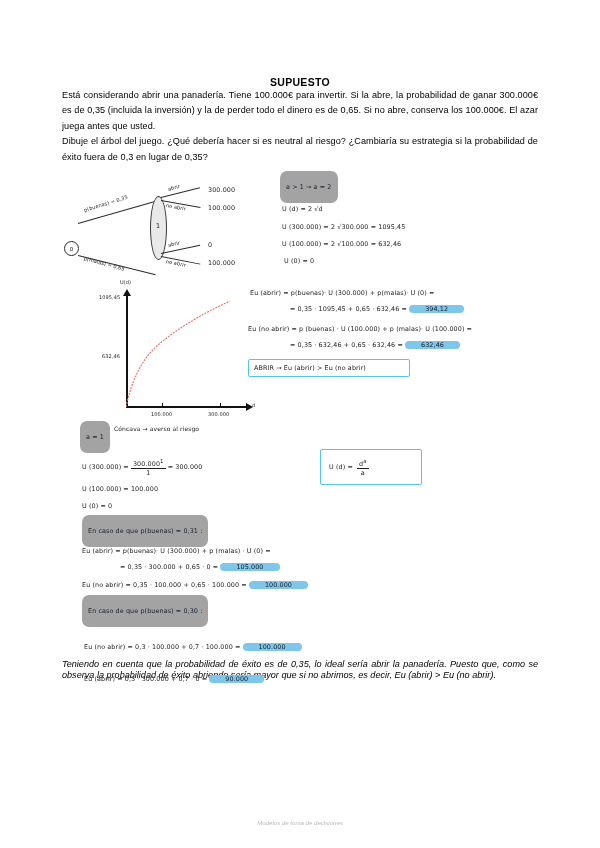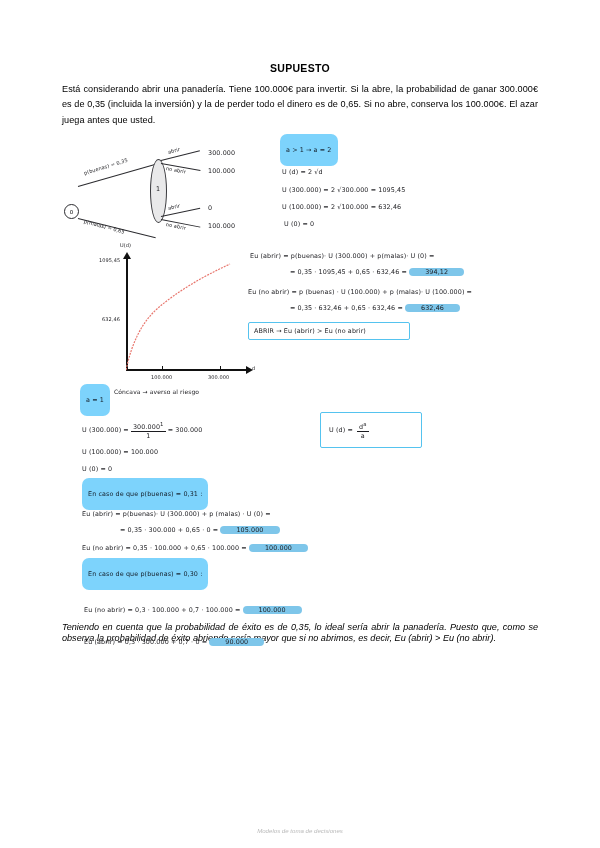--- a/index.html
+++ b/index.html
@@ -4,40 +4,40 @@
 <style>
   html,body{margin:0;padding:0;}
   body{
     width:600px;height:848px;background:#ffffff;
     font-family:"Liberation Sans", sans-serif;
     color:#000;overflow:hidden;position:relative;
   }
   .page{position:relative;width:600px;height:848px;box-sizing:border-box;padding:0 62px;}
   .doc-title{
     text-align:center;font-weight:bold;font-size:10.5px;letter-spacing:.3px;
-    margin:8px;padding-top:54px;
+    margin:0;padding-top:76px;
   }
   p.body-text{
     font-size:9.1px;line-height:15.4px;text-align:justify;margin:0;
     letter-spacing:.06px;
   }
   .para-1{margin-top:20px;}
   .para-2{margin-top:13px;}
   
   .hand{
     position:relative;margin-top:14px;height:480px;width:476px;
     font-family:"DejaVu Sans", sans-serif;
   }
   .hw{
     position:absolute;color:#1c1c20;font-size:6.4px;white-space:nowrap;
     letter-spacing:.1px;
   }
   .hw.xs{font-size:5px;}
   .hl{
-    background:#7dd3fc;border-radius:7px;padding:12px 6px;color:#15202b;
+    background:#a3a3a3;border-radius:7px;padding:12px 6px;color:#15202b;
   }
   .hl2{background:#7ec6ea;border-radius:6px;padding:0 16px;}
   .boxed{
     position:absolute;border:1.1px solid #55c3ef;background:#fff;
     border-radius:2px;
   }
   .line{position:absolute;background:#2b2b2f;}
   .axis{position:absolute;background:#111;}
   .ellipse{
     position:absolute;border:1.2px solid #3a3a3e;border-radius:50%;
@@ -66,20 +66,21 @@
   .frac .den{display:block;line-height:8px;}
 </style>
 </head>
 <body>
 
 <div class="page">
 
   <h1 class="doc-title">SUPUESTO</h1>
 
   <p class="body-text para-1">Está considerando abrir una panadería. Tiene 100.000€ para invertir. Si la abre, la probabilidad de ganar 300.000€ es de 0,35 (incluida la inversión) y la de perder todo el dinero es de 0,65. Si no abre, conserva los 100.000€. El azar juega antes que usted.</p>
+  <p class="body-text para-2">Dibuje el árbol del juego. ¿Qué debería hacer si es neutral al riesgo? ¿Cambiaría su estrategia si la probabilidad de éxito fuera de 0,3 en lugar de 0,35?</p>
 
   <div class="hand">
 
     <div>
       <div class="circ" style="left:2px;top:62px;width:13px;height:13px;">
         <span>0</span>
       </div>
 
       <div class="line" style="left:16px;top:44px;width:80px;height:1.1px;transform:rotate(-16deg);transform-origin:left center;"></div>
 

